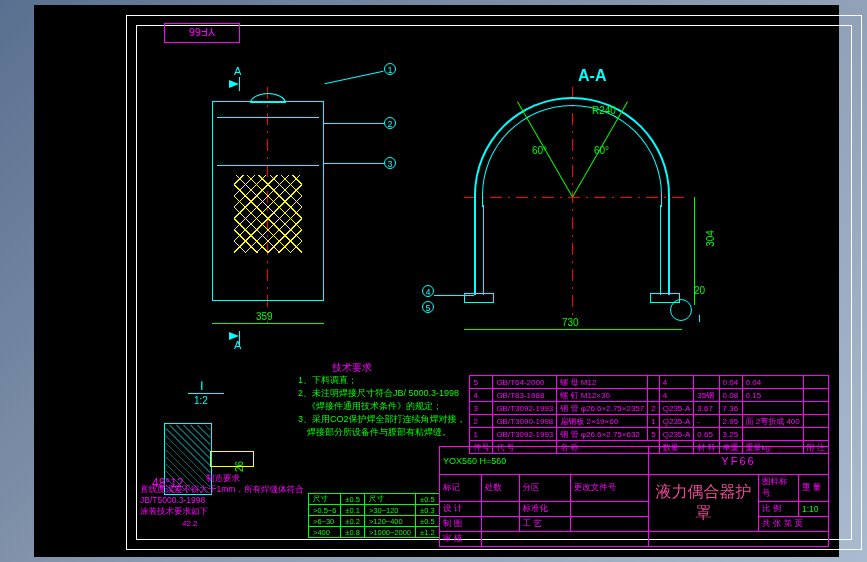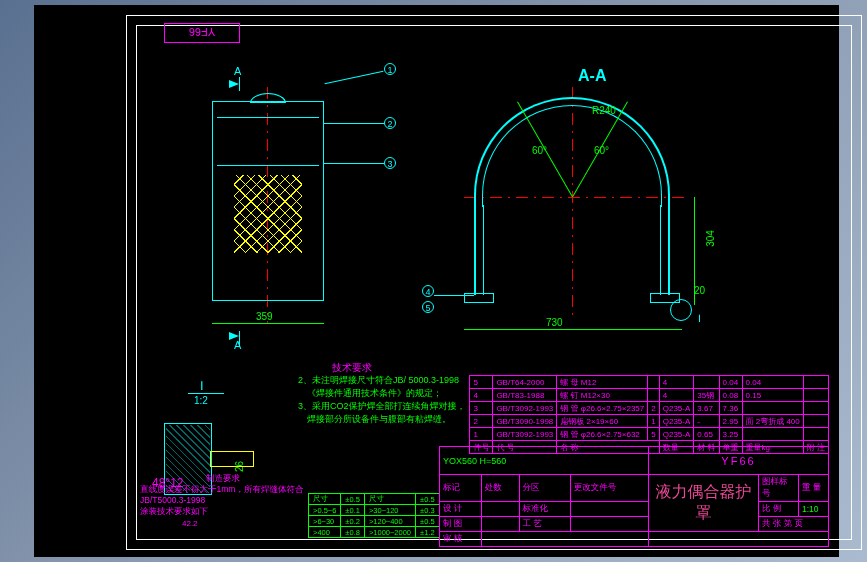--- a/index.html
+++ b/index.html
@@ -206,21 +206,21 @@
   <div class="rad-line" style="left:538px;top:82px;transform:rotate(30deg)"></div>
   <div class="dim-txt" style="left:498px;top:140px">60°</div>
   <div class="dim-txt" style="left:560px;top:140px">60°</div>
   <div class="dim-txt" style="left:558px;top:100px">R240</div>
 
   <div class="dim-txt" style="left:668px;top:228px;transform:rotate(-90deg)">304</div>
   <div class="dim-h" style="left:660px;top:192px;width:1px;height:108px;background:#0f0"></div>
   <div class="dim-txt" style="left:660px;top:280px">20</div>
 
   <div class="dim-h" style="left:430px;top:324px;width:218px"></div>
-  <div class="dim-txt" style="left:512px;top:312px">730</div>
+  <div class="dim-txt" style="left:528px;top:312px">730</div>
 
   <div class="leader" style="left:400px;top:290px;width:40px"></div>
   <div class="balloon" style="left:388px;top:280px">4</div>
   <div class="balloon" style="left:388px;top:296px">5</div>
 
   <div style="position:absolute;left:636px;top:294px;width:22px;height:22px;border:1px solid #0ff;border-radius:50%"></div>
   <div class="cyan" style="position:absolute;left:664px;top:308px;font-size:10px">Ⅰ</div>
 
   <div class="detail-b">
     <div class="db-title" style="position:absolute;left:46px;top:-18px">Ⅰ</div>
@@ -230,20 +230,21 @@
   <div class="db-body"></div>
   <div class="db-hatch"></div>
   <div class="db-bolt"></div>
   <div class="dim-txt" style="left:200px;top:456px;transform:rotate(-90deg)">26</div>
   <div class="dim-txt mag" style="left:118px;top:471px;font-size:12px">48°12</div>
   <div class="dim-txt mag" style="left:148px;top:514px;font-size:8px">42.2</div>
 
   <div class="notes">
     <div class="notes-title" style="margin-left:34px">技术要求</div>
     <ul>
+      <li>1、下料调直；</li>
       <li>2、未注明焊接尺寸符合JB/ 5000.3-1998</li>
       <li>　《焊接件通用技术条件》的规定；</li>
       <li>3、采用CO2保护焊全部打连续角焊对接，</li>
       <li>　焊接部分所设备件与腹部有粘焊缝。</li>
     </ul>
   </div>
 
   <div class="mfg">
     <div class="mfg-title">制造要求</div>
     <div>直线度误差不得大于1mm，所有焊缝体符合JB/T5000.3-1998</div>

